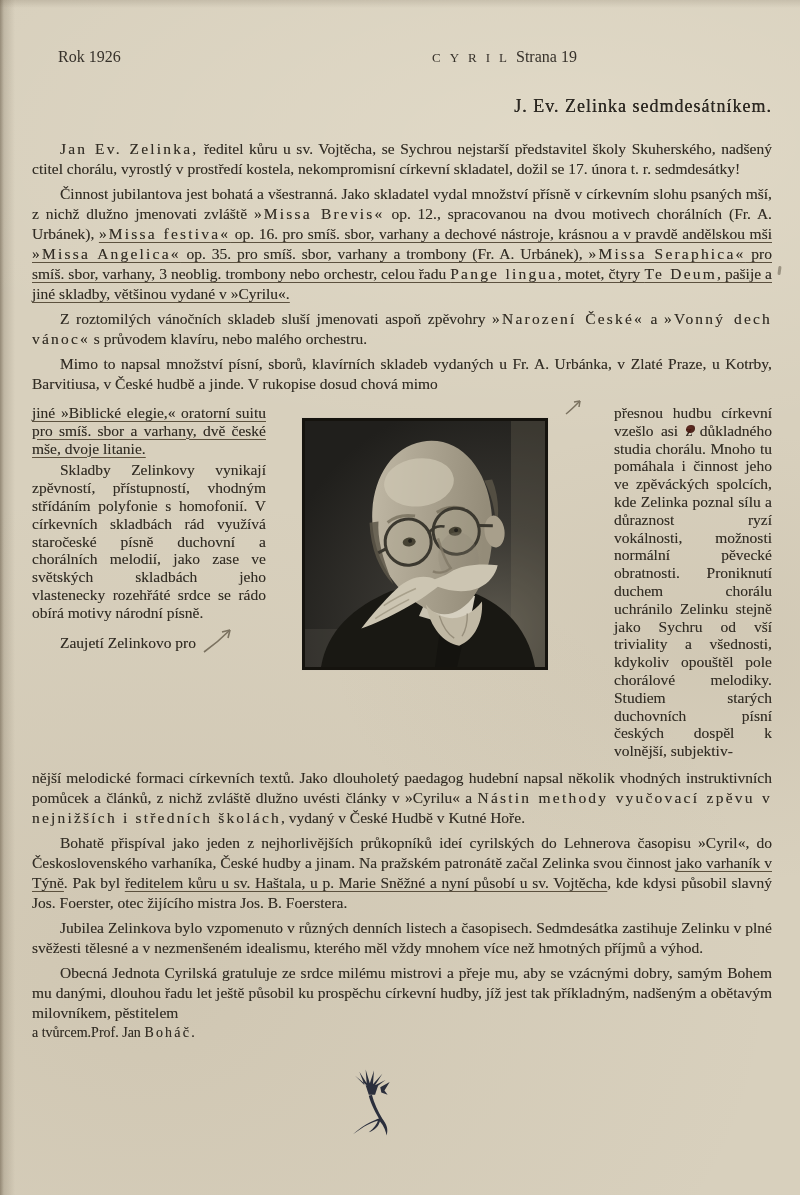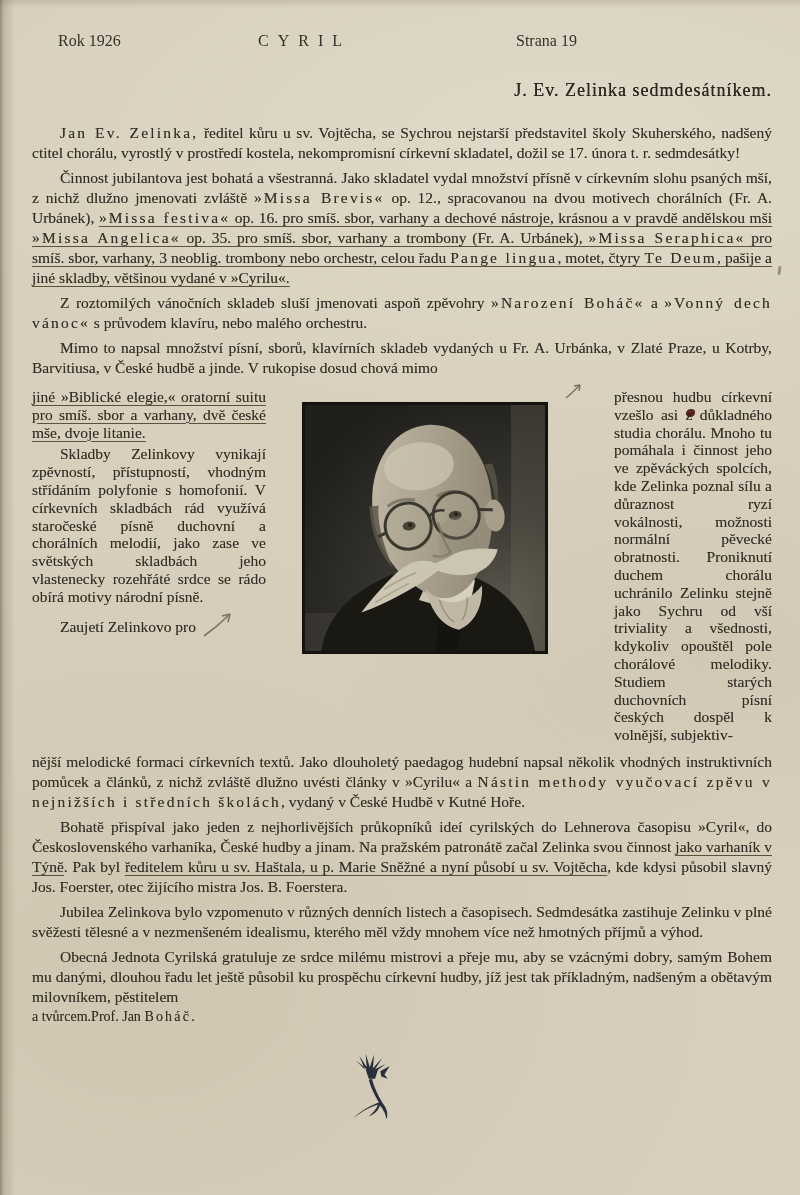--- a/index.html
+++ b/index.html
@@ -8,24 +8,24 @@
     font-family:"Liberation Serif", serif;
     color:#322d25;
     background:
       radial-gradient(1100px 500px at 70% 12%, rgba(255,250,235,0.22), transparent 60%),
       radial-gradient(900px 700px at 18% 82%, rgba(148,130,102,0.12), transparent 70%),
       radial-gradient(520px 320px at 88% 55%, rgba(148,132,106,0.10), transparent 72%),
       linear-gradient(90deg, rgba(92,79,60,0.55) 0px, rgba(92,79,60,0.20) 4px, rgba(92,79,60,0) 15px),
       linear-gradient(180deg, rgba(92,79,60,0.18) 0px, rgba(92,79,60,0) 8px),
       #d8d0bd;
   }
-  .content{position:absolute;left:32px;right:28px;top:32px;}
+  .content{position:absolute;left:32px;right:28px;top:48px;}
   .header{display:flex;align-items:baseline;font-size:16px;color:#36312a;}
   .header .year{width:200px;padding-left:26px;}
-  .header .journal{flex:1;text-align:left;letter-spacing:9px;font-size:16px;}
+  .header .journal{flex:1;text-align:right;letter-spacing:9px;font-size:13px;}
   .header .pageno{width:200px;padding-right:56px;}
   h1.title{
     font-weight:400;text-align:right;font-size:18px;letter-spacing:1px;
     margin:30px 0 22px 0;color:#2c2822;text-shadow:0 0 0.6px #2c2822;
   }
   .para{
     font-size:15.5px;line-height:20px;text-align:justify;text-indent:28px;
     margin:0 0 5px 0;text-shadow:0 0 0.5px rgba(60,53,42,0.45);
   }
   .noindent{text-indent:0;}
@@ -70,21 +70,21 @@
     <span class="journal">CYRIL</span>
     <span class="pageno">Strana 19</span>
   </div>
 
   <h1 class="title">J. Ev. Zelinka sedmdesátníkem.</h1>
 
   <p class="para"><span class="sp">Jan Ev. Zelinka,</span><span> ředitel kůru u sv. Vojtěcha, se Sychrou nejstarší představitel školy Skuherského, nadšený ctitel chorálu, vyrostlý v prostředí kostela, nekompromisní církevní skladatel, dožil se 17. února t. r. sedmdesátky!</span></p>
 
   <p class="para"><span>Činnost jubilantova jest bohatá a všestranná. Jako skladatel vydal množství přísně v církevním slohu psaných mší, z nichž dlužno jmenovati zvláště </span><span class="sp">»Missa Brevis«</span><span> op. 12., spracovanou na dvou motivech chorálních (Fr. A. Urbánek), </span><span class="sp ul">»Missa festiva«</span><span class="ul"> op. 16. pro smíš. sbor, varhany a dechové nástroje, krásnou a v pravdě andělskou mši </span><span class="sp ul">»Missa Angelica«</span><span class="ul"> op. 35. pro smíš. sbor, varhany a trombony (Fr. A. Urbánek), </span><span class="sp ul">»Missa Seraphica«</span><span class="ul"> pro smíš. sbor, varhany, 3 neoblig. trombony nebo orchestr, celou řadu </span><span class="sp ul">Pange lingua</span><span class="ul">, motet, čtyry </span><span class="sp ul">Te Deum</span><span class="ul">, pašije a jiné skladby, většinou vydané v »Cyrilu«.</span></p>
 
-  <p class="para"><span>Z roztomilých vánočních skladeb sluší jmenovati aspoň zpěvohry </span><span class="sp">»Narození Boháč«</span><span> a </span><span class="sp">»Vonný dech vánoc«</span><span> s průvodem klavíru, nebo malého orchestru.</span></p>
+  <p class="para"><span>Z roztomilých vánočních skladeb sluší jmenovati aspoň zpěvohry </span><span class="sp">»Narození České«</span><span> a </span><span class="sp">»Vonný dech vánoc«</span><span> s průvodem klavíru, nebo malého orchestru.</span></p>
 
   <p class="para" style="margin-bottom:10px;">Mimo to napsal množství písní, sborů, klavírních skladeb vydaných u Fr. A. Urbánka, v Zlaté Praze, u Kotrby, Barvitiusa, v České hudbě a jinde. V rukopise dosud chová mimo</p>
 
   <div class="cols">
 
     <div class="col-left">
       <p class="para noindent ul">jiné »Biblické elegie,« oratorní suitu pro smíš. sbor a varhany, dvě české mše, dvoje litanie.</p>
       <p class="para">Skladby Zelinkovy vynikají zpěvností, přístupností, vhodným střídáním polyfonie s homofonií. V církevních skladbách rád využívá staročeské písně duchovní a chorálních melodií, jako zase ve světských skladbách jeho vlastenecky rozehřáté srdce se rádo obírá motivy národní písně.</p>
       <p class="para"><span>Zaujetí Zelinkovo pro</span><svg class="pencil-arrow-1" width="34" height="28" viewBox="0 0 34 28" fill="none" stroke="#7b7260" stroke-width="1.6">
             <path d="M2 26 C12 19 20 12 28 4"></path>

